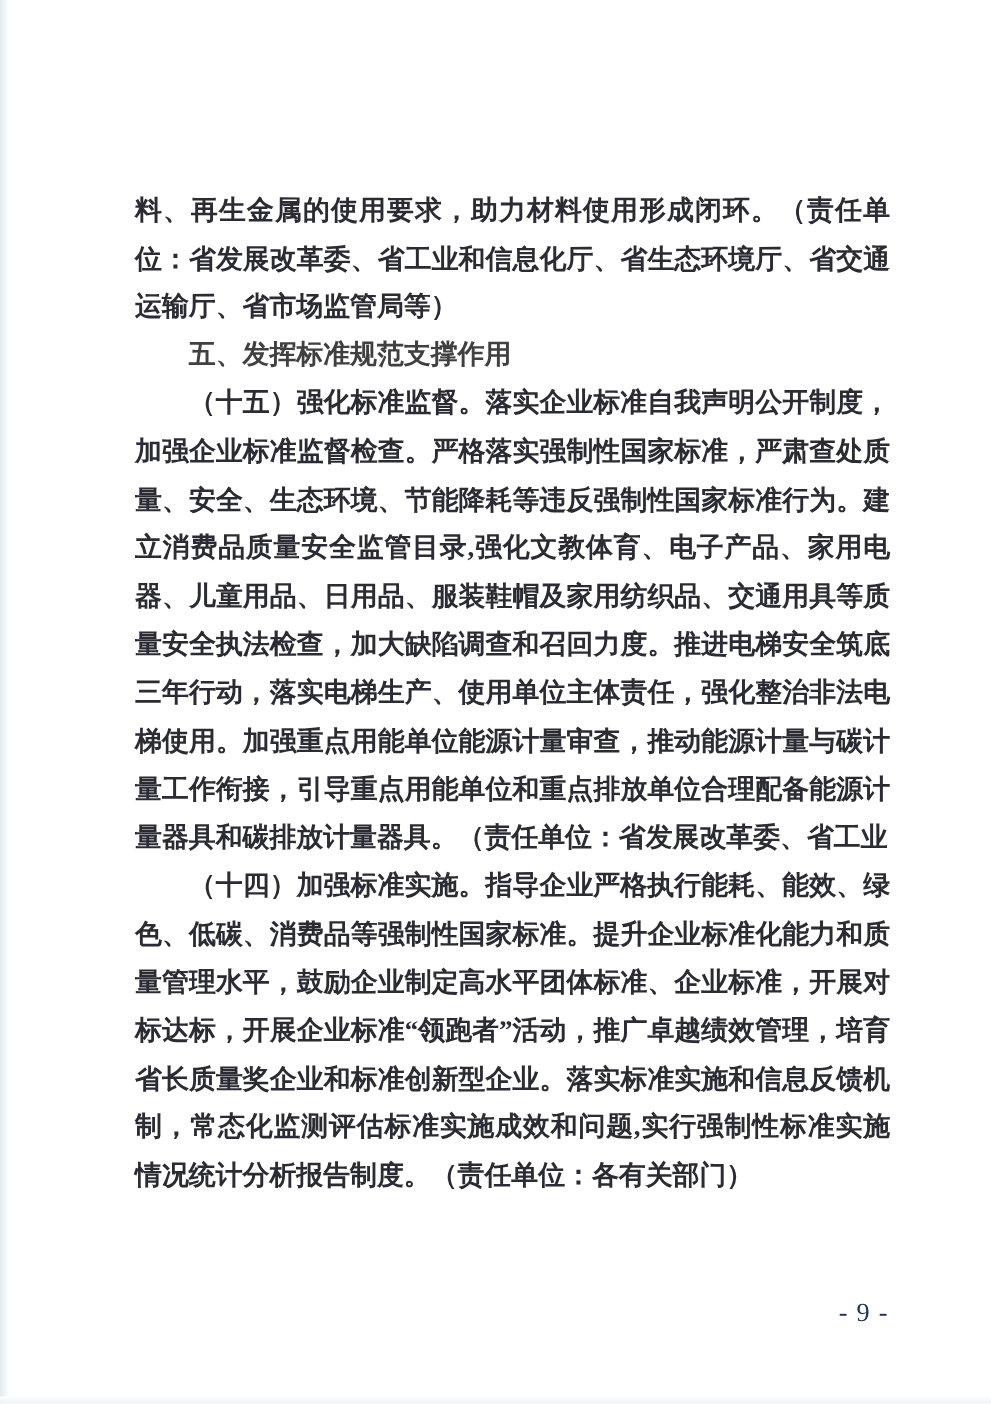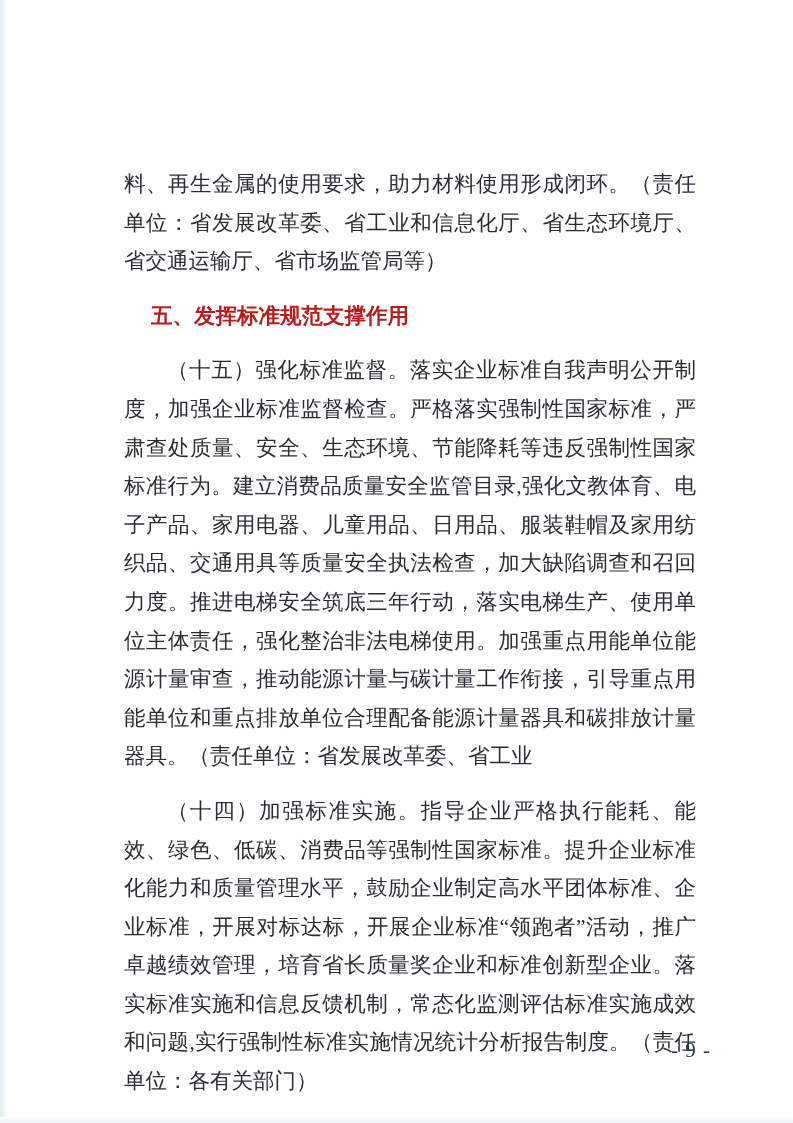--- a/index.html
+++ b/index.html
@@ -34,34 +34,35 @@
     top: 149px;
     width: 604px;
     font-size: 21.5px;
     line-height: 38.6px;
     color: #2b2b33;
     text-align: justify;
     word-break: break-all;
     overflow-wrap: anywhere;
   }
   .content p {
-    margin: 16px;
+    margin: 0;
     padding: 0;
+    font-weight: bold;
   }
   .para-indent {
     text-indent: 2em;
   }
   .section-heading {
     margin: 0;
     padding: 0 0 0 2em;
     font-family: "DejaVu Sans", "Liberation Sans", sans-serif;
     font-weight: 700;
     font-size: 21.5px;
     line-height: 38.6px;
-    color: #b91c1c;
+    color: #404040;
     text-align: left;
     text-indent: 0;
   }
   .page-number {
     position: absolute;
     top: 1036px;
     right: 82px;
     font-size: 21px;
     line-height: 28px;
     letter-spacing: 1px;

